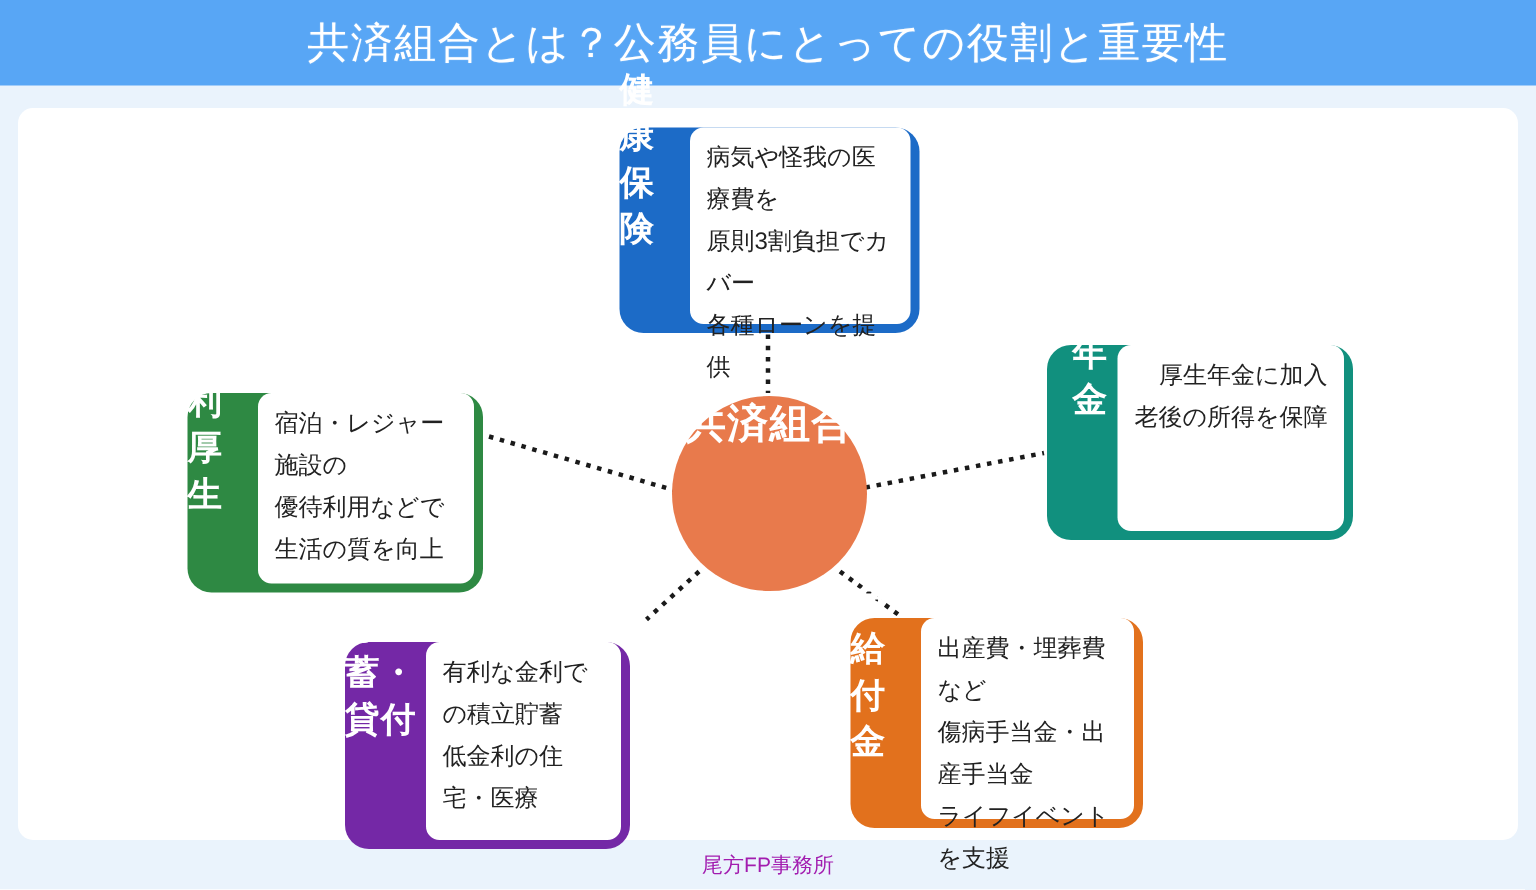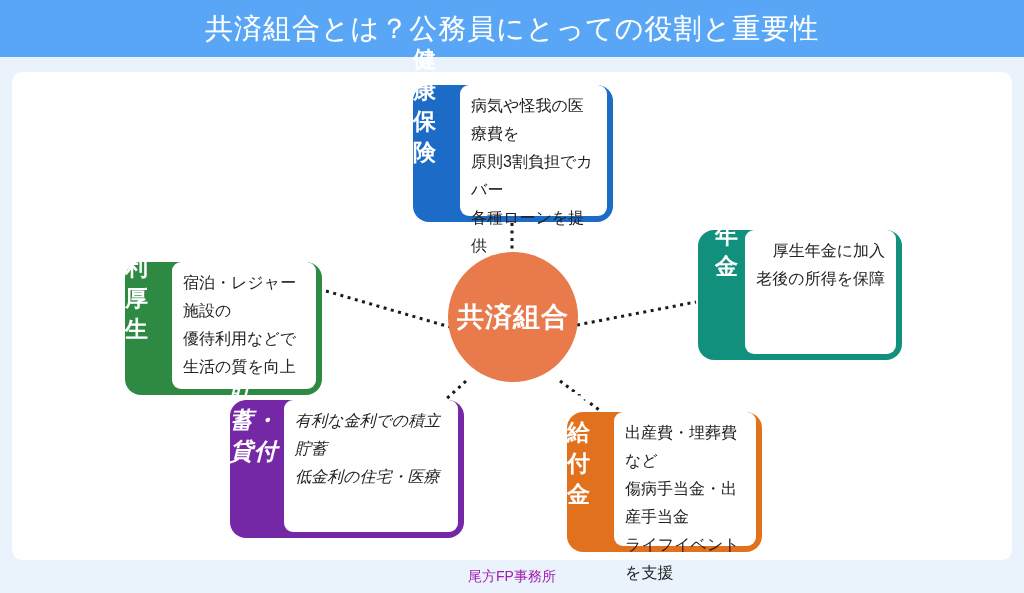--- a/index.html
+++ b/index.html
@@ -39,25 +39,25 @@
 
   .connector-svg {
     position: absolute;
     left: 0; top: 0;
     width: 1024px; height: 593px;
     pointer-events: none;
   }
 
   .center-node {
     position: absolute;
-    left: 448px; top: 252px;
+    left: 448px; top: 264px;
     width: 130px; height: 130px;
     border-radius: 50%;
     display: flex;
-    align-items: center;
+    align-items: flex-start;
     justify-content: center;
   }
   .center-node .center-label {
     color: #ffffff;
     font-size: 27px;
     font-weight: bold;
     letter-spacing: 1px;
   }
 
   .node {
@@ -86,21 +86,21 @@
     border-radius: 9px;
     padding: 7px 11px;
     color: #222222;
     font-size: 16px;
     line-height: 28px;
   }
 
   .node-health   { left: 413px; top:  85px; width: 200px; height: 137px; }
   .node-welfare  { left: 125px; top: 227px; width: 197px; height: 133px; margin-top: 35px; }
   .node-pension  { left: 698px; top: 230px; width: 204px; height: 130px; text-align: right; }
-  .node-savings  { left: 230px; top: 400px; width: 234px; height: 138px; font-style: italic; }
+  .node-savings  { left: 230px; top: 428px; width: 190px; height: 138px; }
   .node-benefits { left: 567px; top: 412px; width: 195px; height: 140px; }
 
   .footer {
     position: absolute;
     left: 0; bottom: 7px;
     width: 1024px;
     text-align: center;
     color: #a21caf;
     font-size: 14px;
   }

